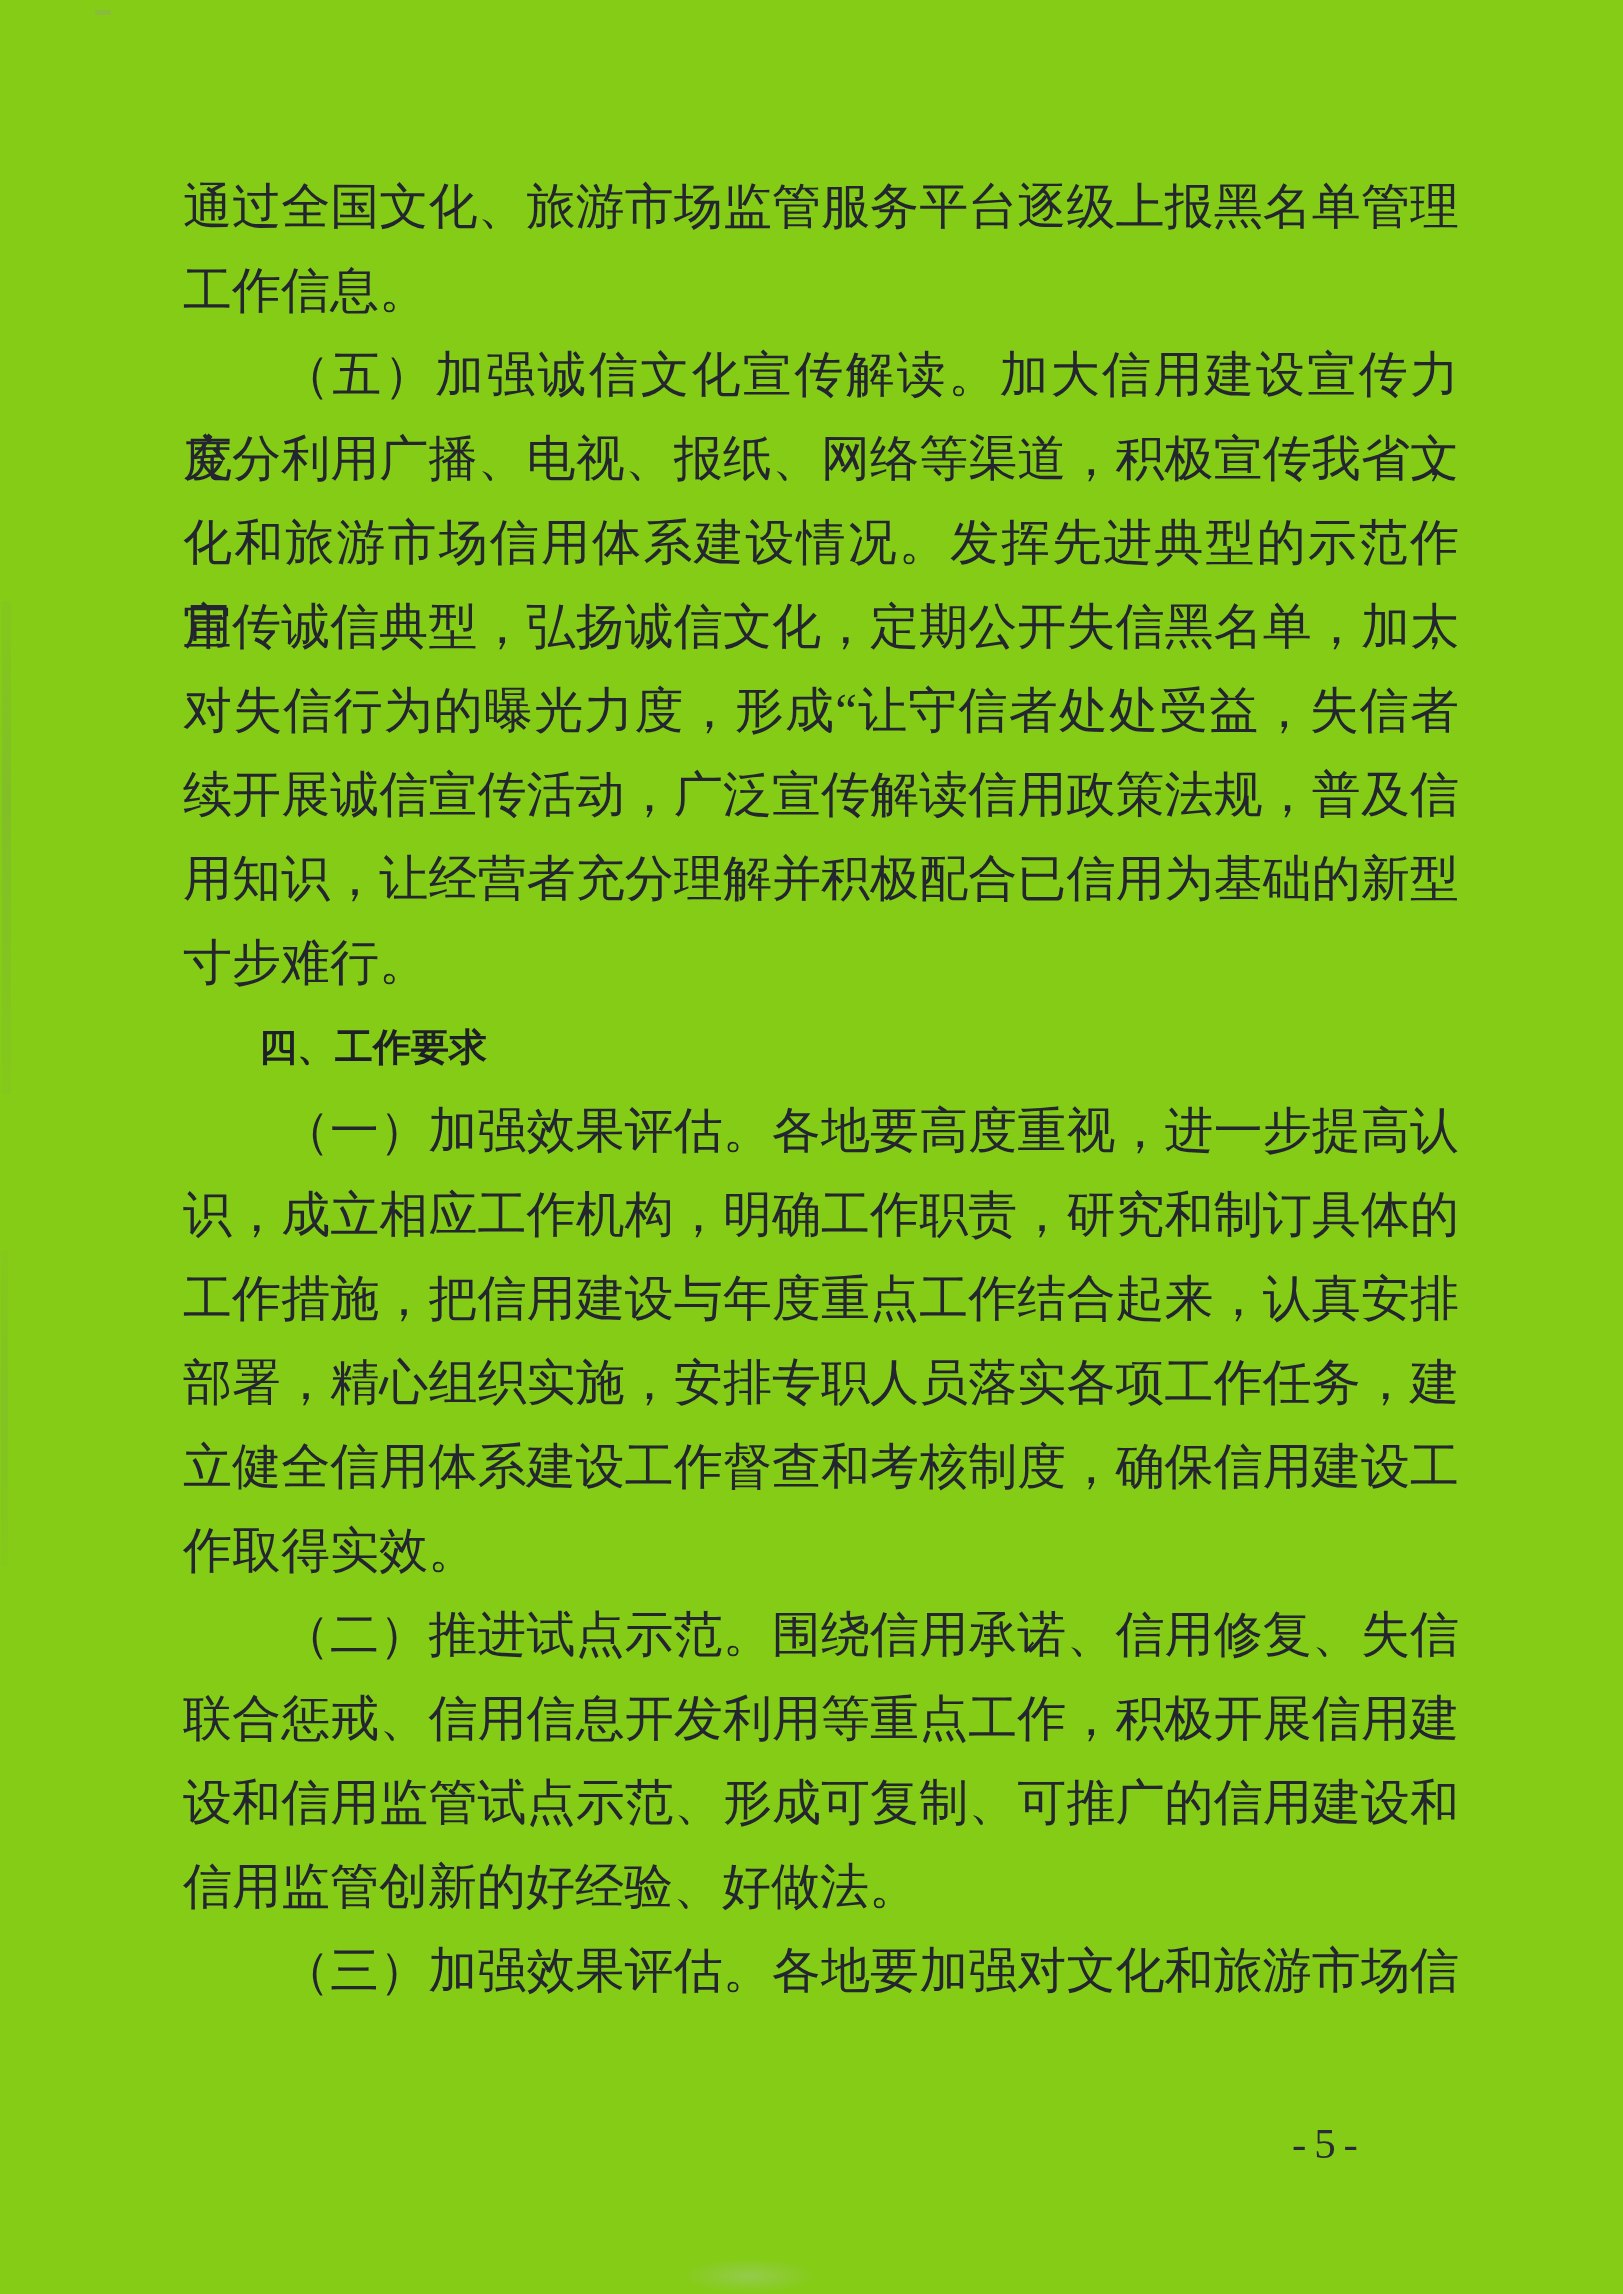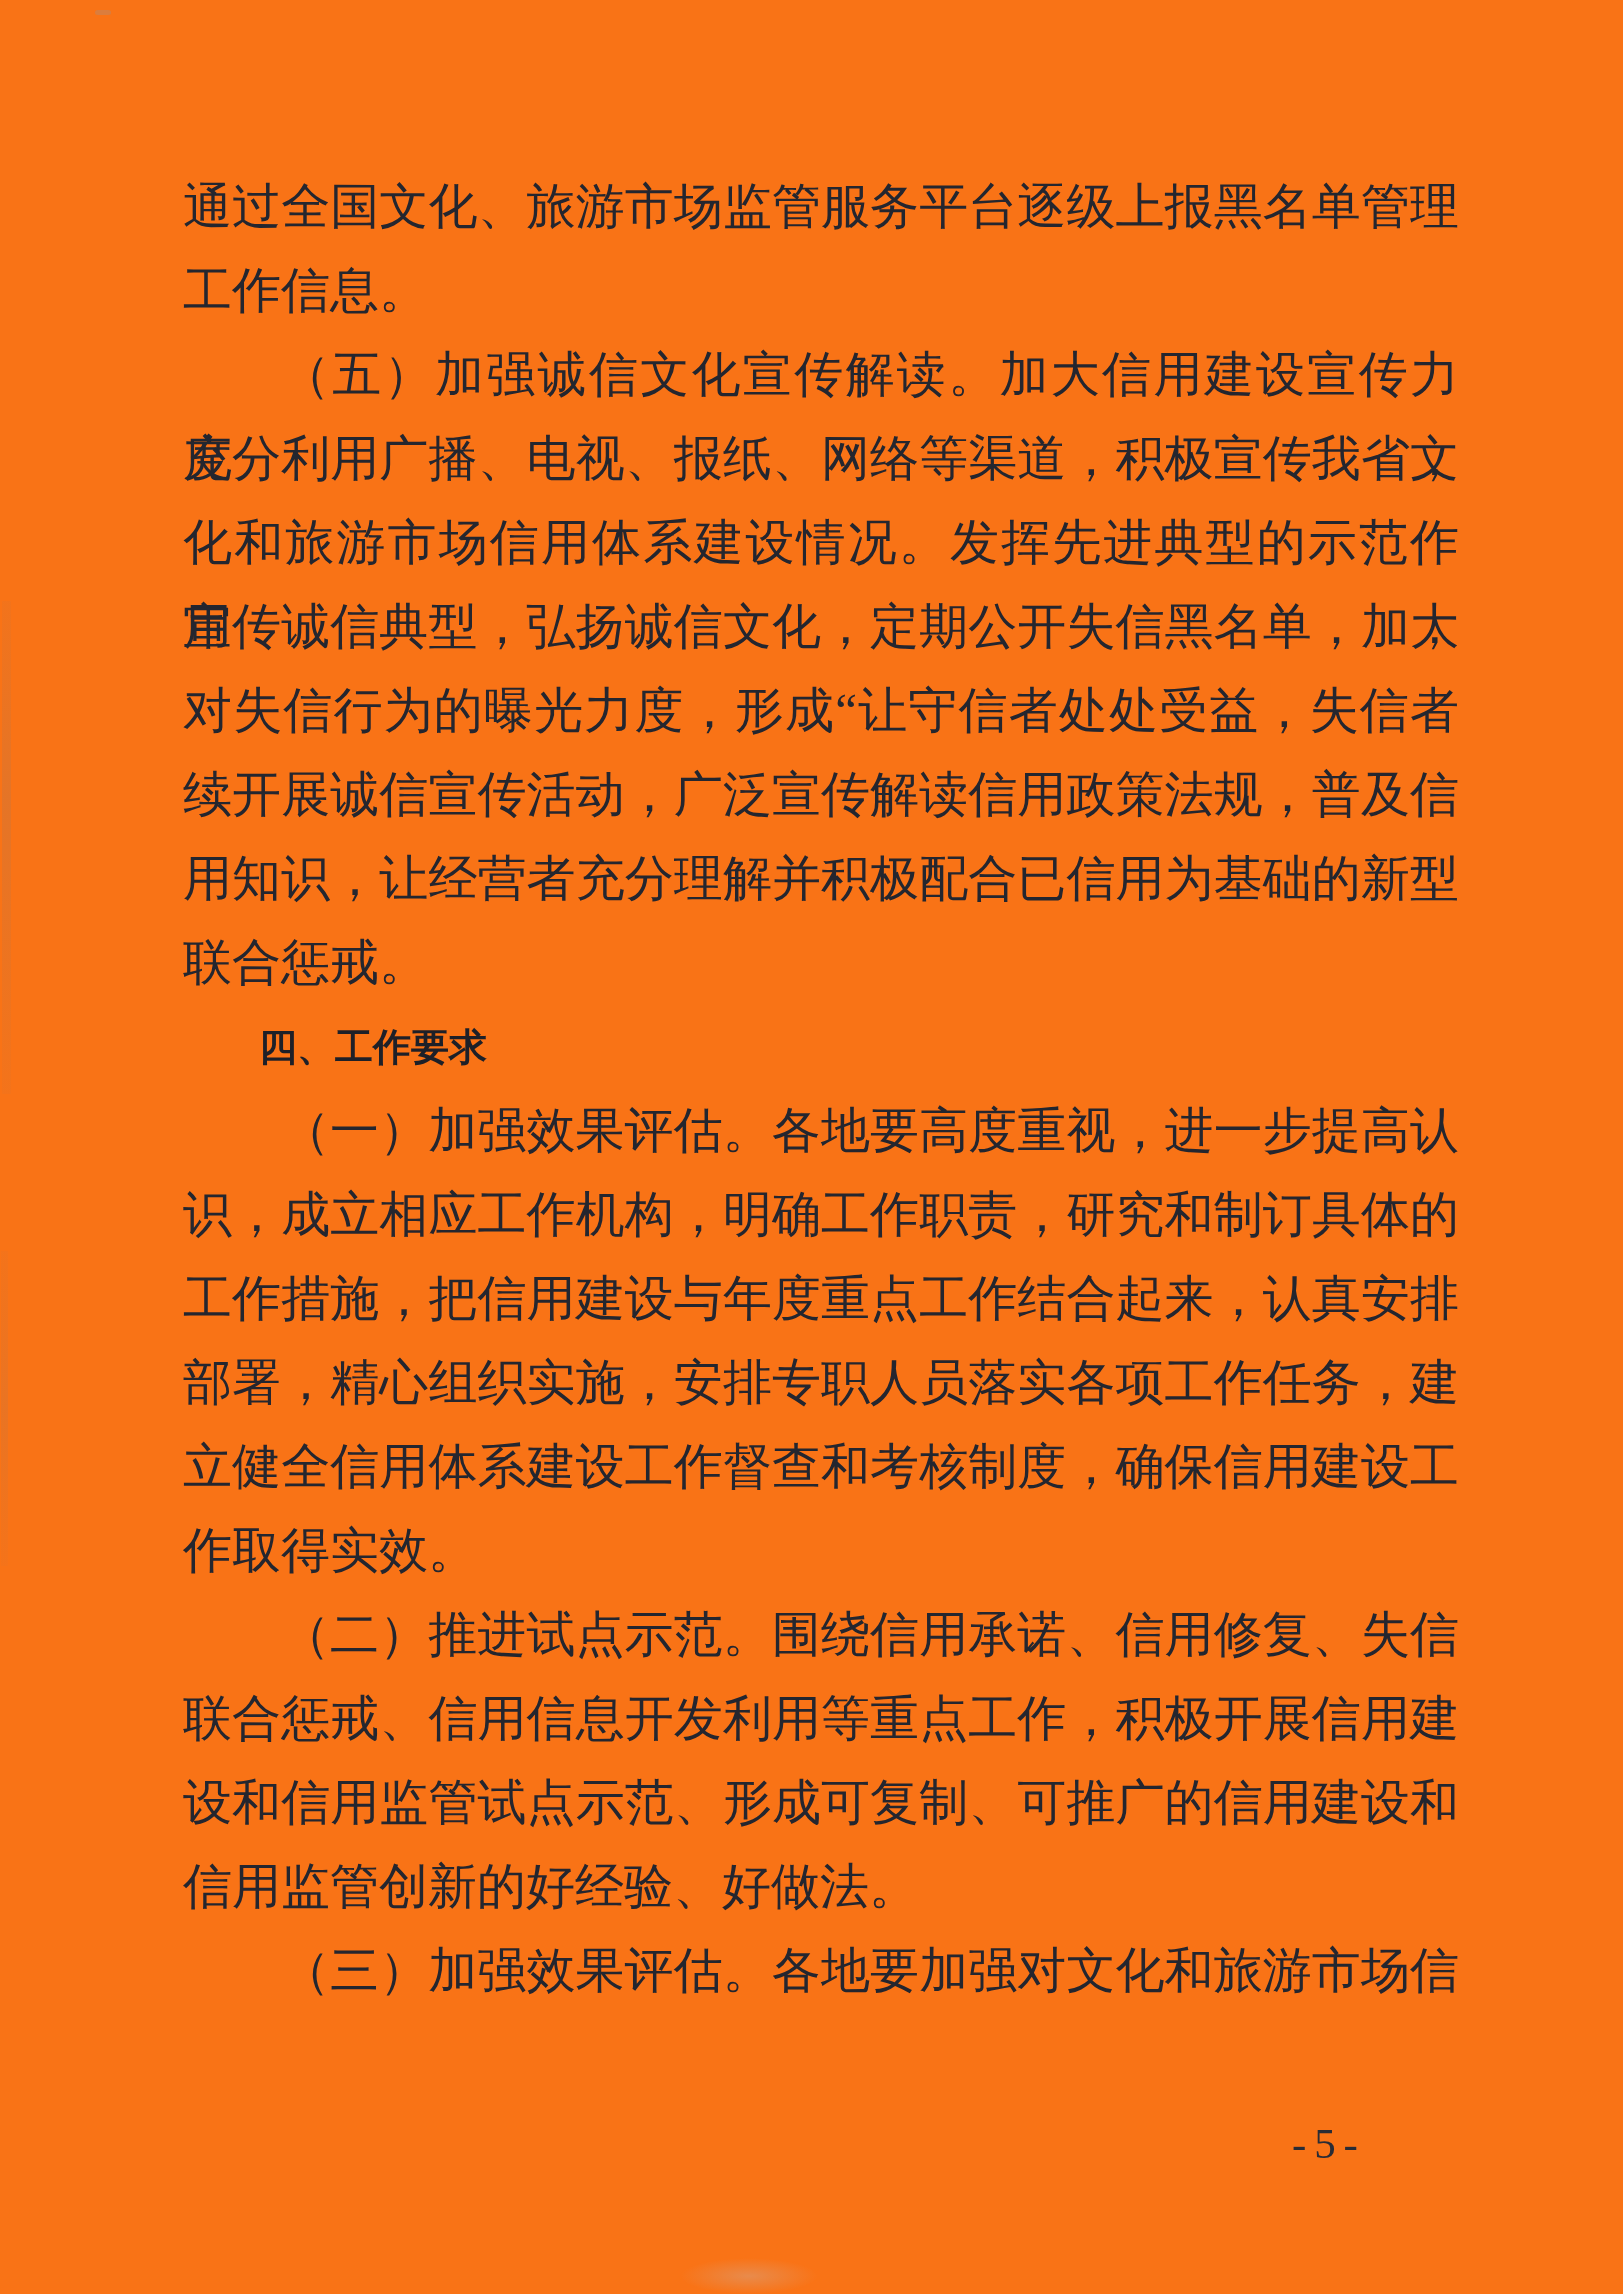--- a/index.html
+++ b/index.html
@@ -9,21 +9,21 @@
   body {
     width: 1623px;
     height: 2294px;
     position: relative;
     overflow: hidden;
     background: #ffffff;
   }
   .page {
     position: absolute;
     inset: 0;
-    background: #f97316;
+    background: #84cc16;
     text-decoration: underline;
   }
   
   .edge-streak-1 {
     position: absolute;
     left: 2px;
     top: 601px;
     width: 8.9px;
     height: 493px;
     background: linear-gradient(to bottom,
@@ -115,21 +115,21 @@
   <div class="content">
     <div class="line">通过全国文化、旅游市场监管服务平台逐级上报黑名单管理</div>
     <div class="line l">工作信息。</div>
     <div class="line ind">（五）加强诚信文化宣传解读。加大信用建设宣传力度，</div>
     <div class="line">充分利用广播、电视、报纸、网络等渠道，积极宣传我省文</div>
     <div class="line">化和旅游市场信用体系建设情况。发挥先进典型的示范作用，</div>
     <div class="line">宣传诚信典型，弘扬诚信文化，定期公开失信黑名单，加大</div>
     <div class="line">对失信行为的曝光力度，形成“让守信者处处受益，失信者</div>
     <div class="line">续开展诚信宣传活动，广泛宣传解读信用政策法规，普及信</div>
     <div class="line">用知识，让经营者充分理解并积极配合已信用为基础的新型</div>
-    <div class="line l">联合惩戒。</div>
+    <div class="line l">寸步难行。</div>
     <div class="line heading ind">四、工作要求</div>
     <div class="line ind">（一）加强效果评估。各地要高度重视，进一步提高认</div>
     <div class="line">识，成立相应工作机构，明确工作职责，研究和制订具体的</div>
     <div class="line">工作措施，把信用建设与年度重点工作结合起来，认真安排</div>
     <div class="line">部署，精心组织实施，安排专职人员落实各项工作任务，建</div>
     <div class="line">立健全信用体系建设工作督查和考核制度，确保信用建设工</div>
     <div class="line l">作取得实效。</div>
     <div class="line ind">（二）推进试点示范。围绕信用承诺、信用修复、失信</div>
     <div class="line">联合惩戒、信用信息开发利用等重点工作，积极开展信用建</div>
     <div class="line">设和信用监管试点示范、形成可复制、可推广的信用建设和</div>

